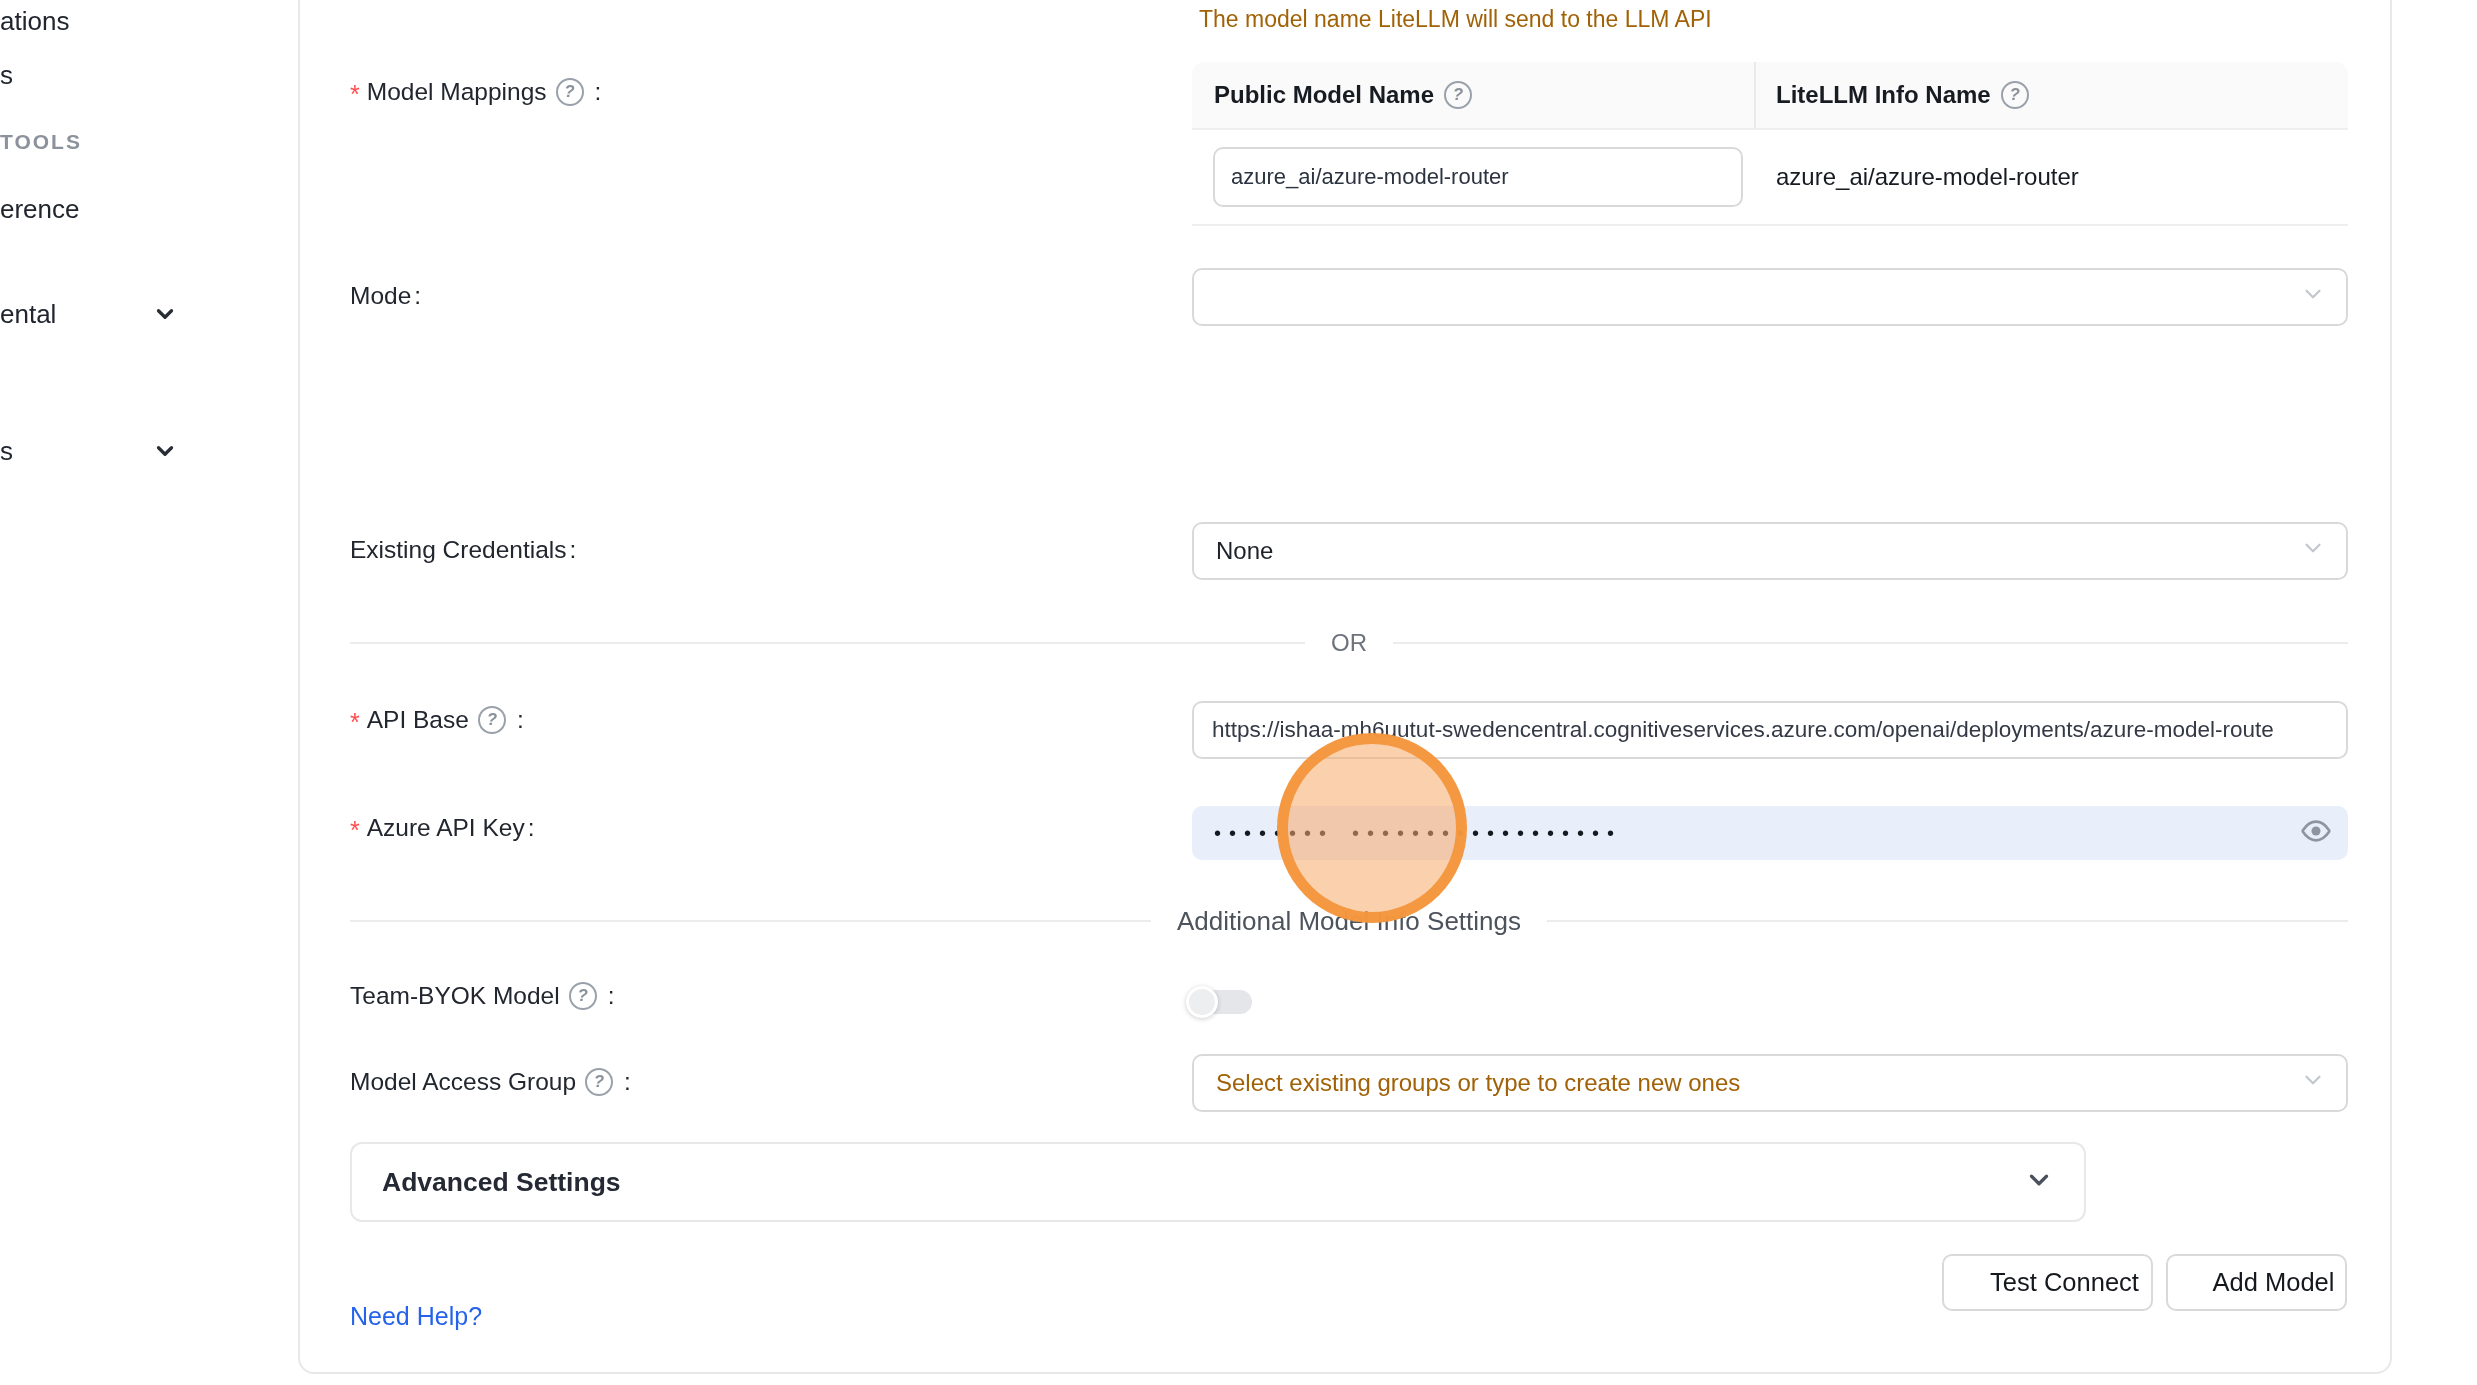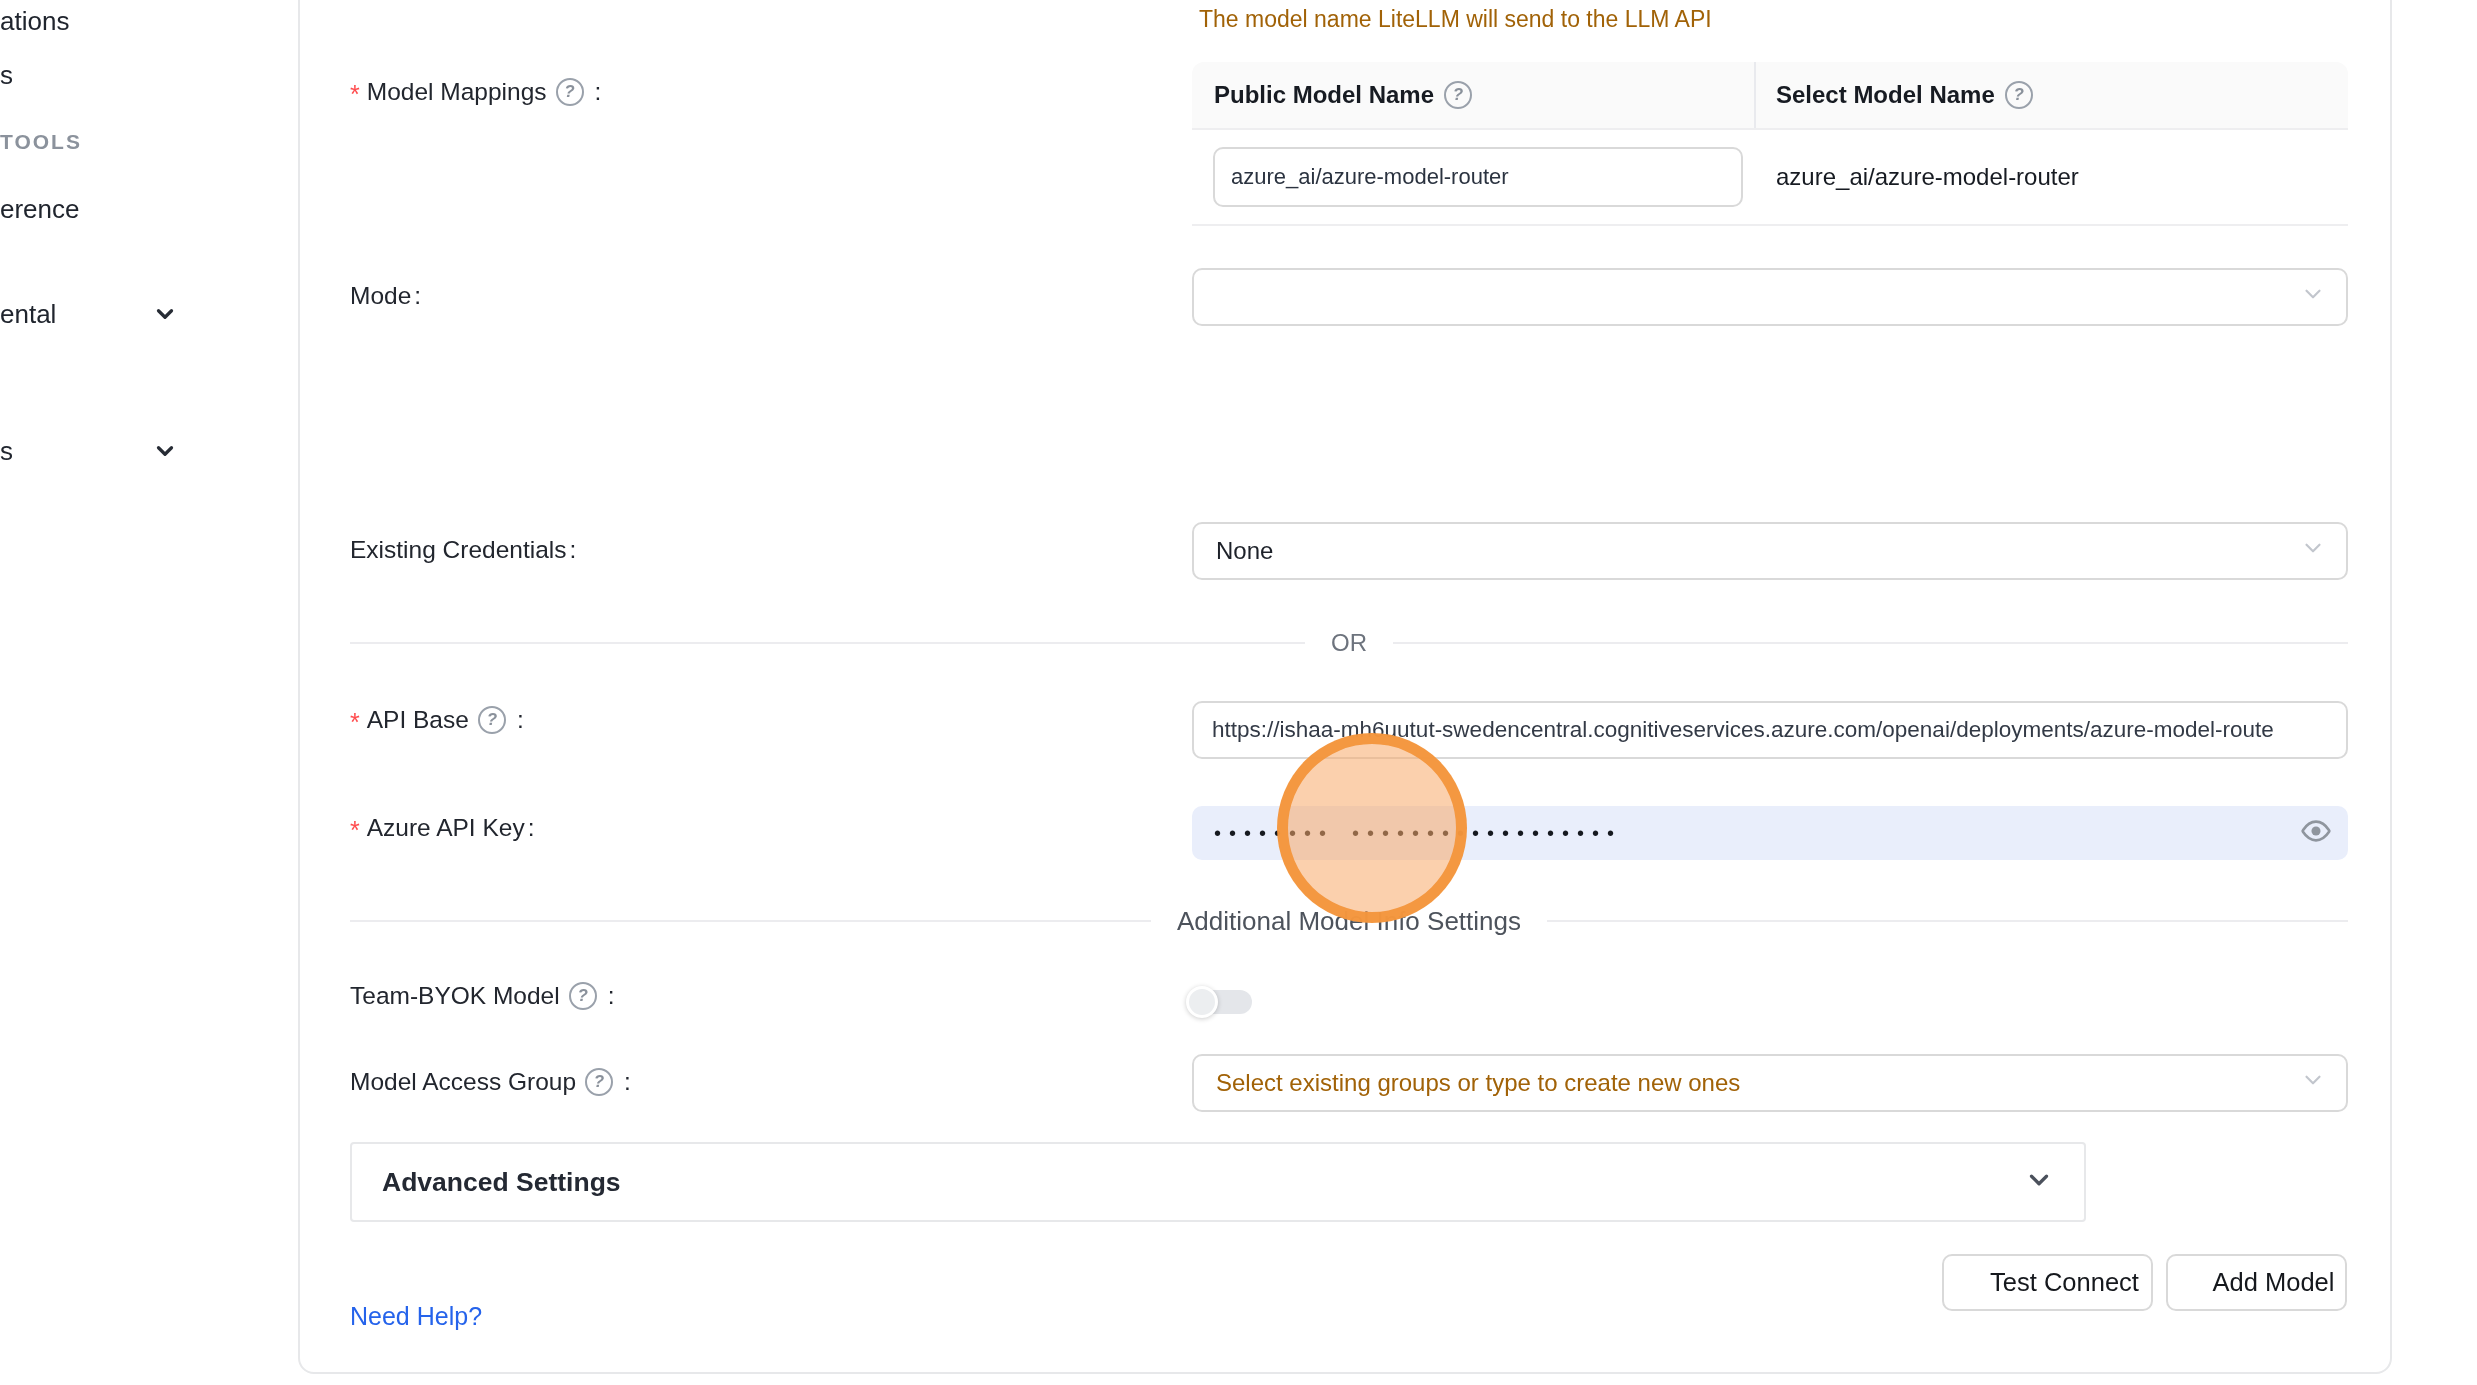--- a/index.html
+++ b/index.html
@@ -60,21 +60,21 @@
     display:flex;align-items:center;padding:0 60px 0 22px;box-sizing:border-box;gap:18px;}
   .dots{font-size:20px;letter-spacing:8px;color:#16191f;line-height:1;white-space:nowrap;}
   .eye{position:absolute;right:16px;top:50%;transform:translateY(-50%);cursor:pointer;}
   
   .switch{position:absolute;left:1186px;top:986px;width:68px;height:32px;cursor:pointer;}
   .switch .track{position:absolute;left:8px;top:4px;width:58px;height:24px;background:#e4e6ea;border-radius:12px;}
   .switch .knob{position:absolute;left:0;top:0;width:26px;height:26px;background:#eceef0;
     border:3px solid #fff;border-radius:50%;box-shadow:0 1px 5px rgba(0,0,0,.2);}
   
   .adv{position:absolute;left:350px;top:1142px;width:1736px;height:80px;border:2px solid #e7e8ea;
-    border-radius:4px;background:#fff;display:flex;align-items:center;justify-content:space-between;
+    border-radius:12px;background:#fff;display:flex;align-items:center;justify-content:space-between;
     padding:4px 30px;box-sizing:border-box;cursor:pointer;}
   .adv .t{font-size:26.5px;font-weight:700;color:#242933;}
   
   .link{position:absolute;left:350px;top:1266px;font-size:25px;color:#2563eb;text-decoration:none;cursor:pointer;margin-top:36px;}
   .btn{position:absolute;height:57px;background:#fff;border:2px solid #d9d9d9;border-radius:10px;
     font-size:25.5px;color:#15181d;display:flex;align-items:center;justify-content:center;
     font-family:inherit;cursor:pointer;box-sizing:border-box;padding-left:40px;}
   .btn-test{left:1942px;top:1254px;width:211px;}
   .btn-add{left:2166px;top:1254px;width:181px;}
   
@@ -131,21 +131,21 @@
 
   <div class="mm-table">
     <div class="mm-head">
       <div class="mm-hcell h1">
         <span>Public Model Name</span>
         <span class="qicon">
             <i>?</i>
           </span>
       </div>
       <div class="mm-hcell h2">
-        <span>Select Model Name</span>
+        <span>LiteLLM Info Name</span>
         <span class="qicon">
             <i>?</i>
           </span>
       </div>
     </div>
     <div class="mm-row">
       <div class="mm-bcell b1">
         <input class="tinput" value="azure_ai/azure-model-router" style="">
       </div>
       <div class="mm-bcell b2">azure_ai/azure-model-router</div>

